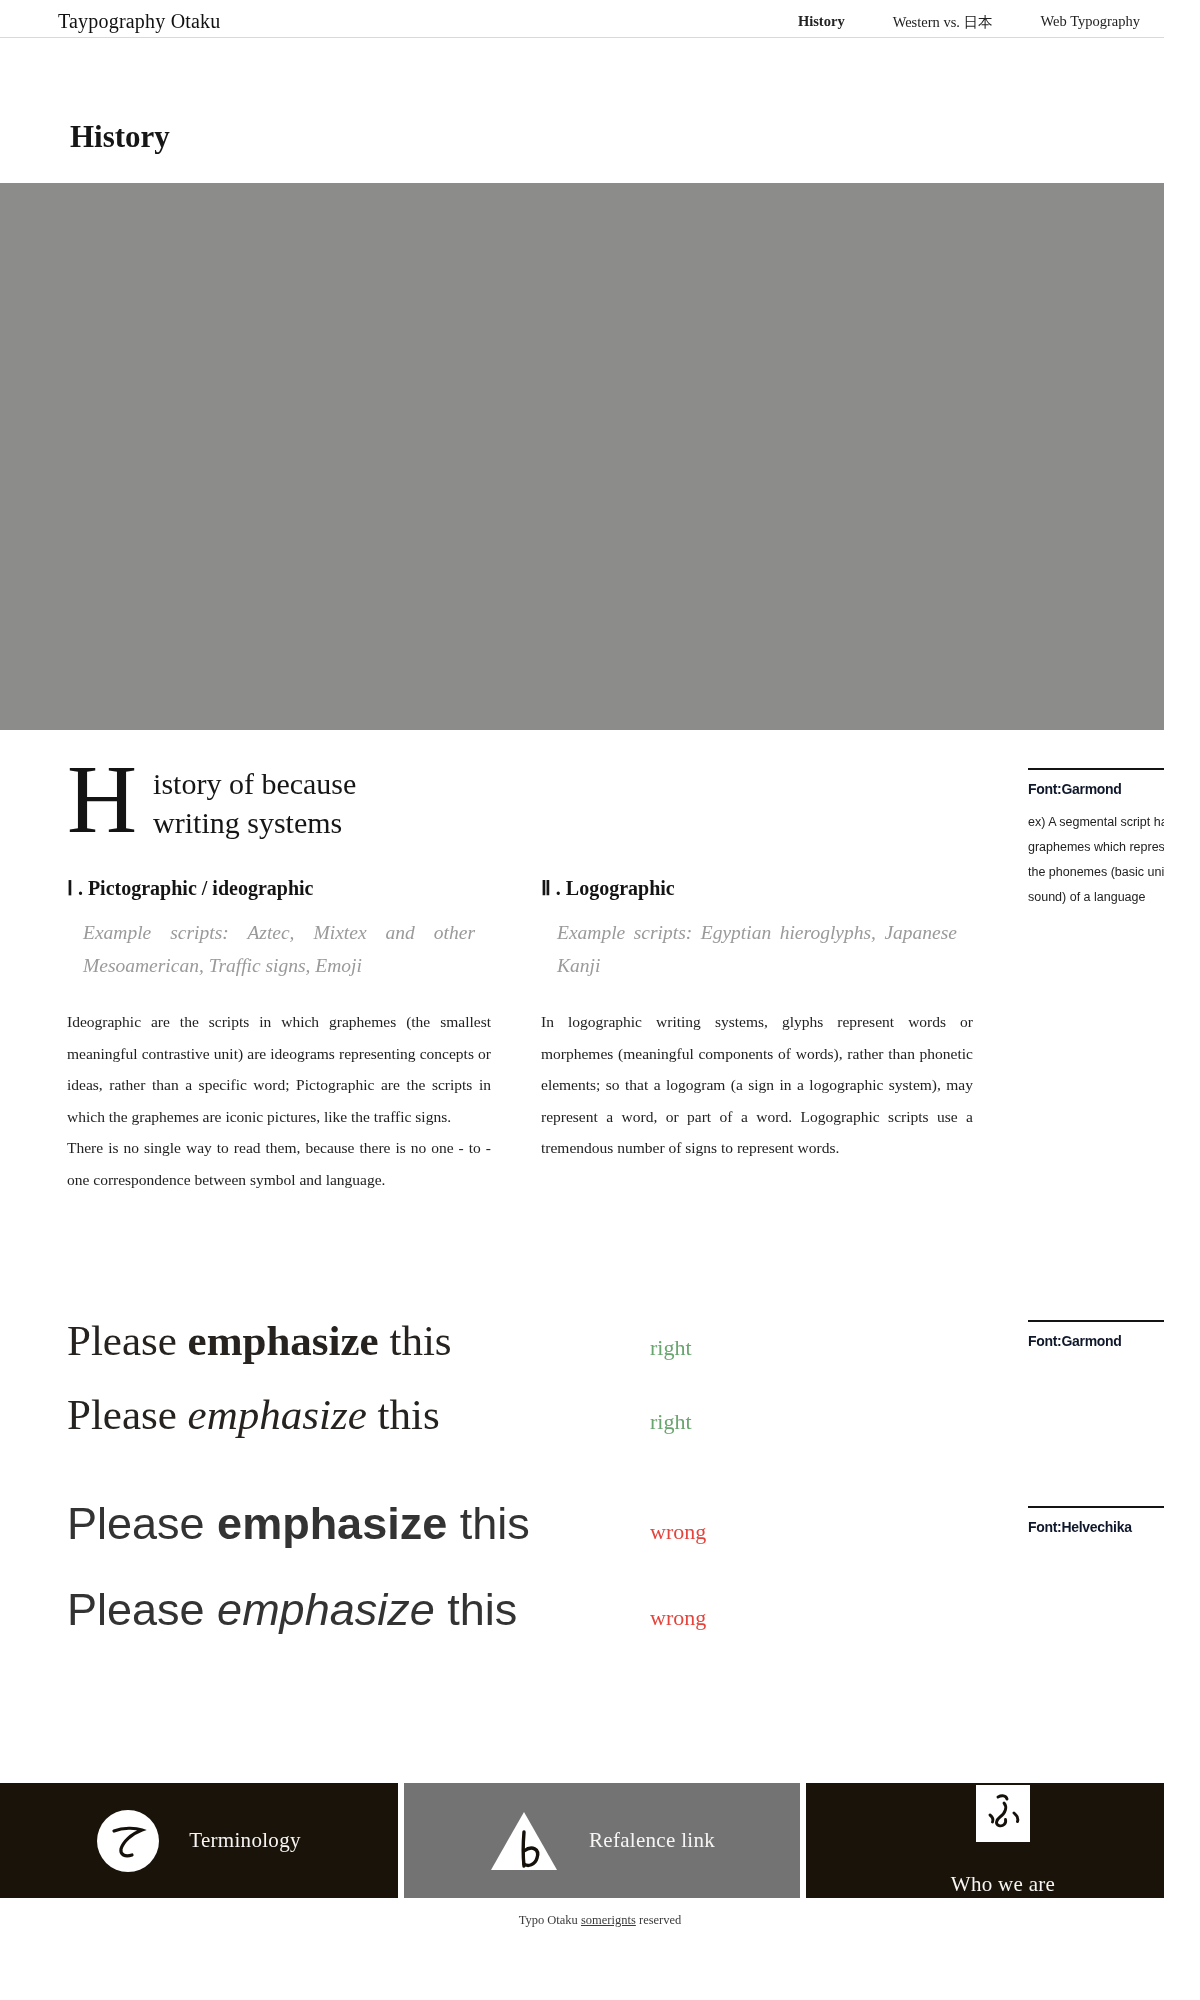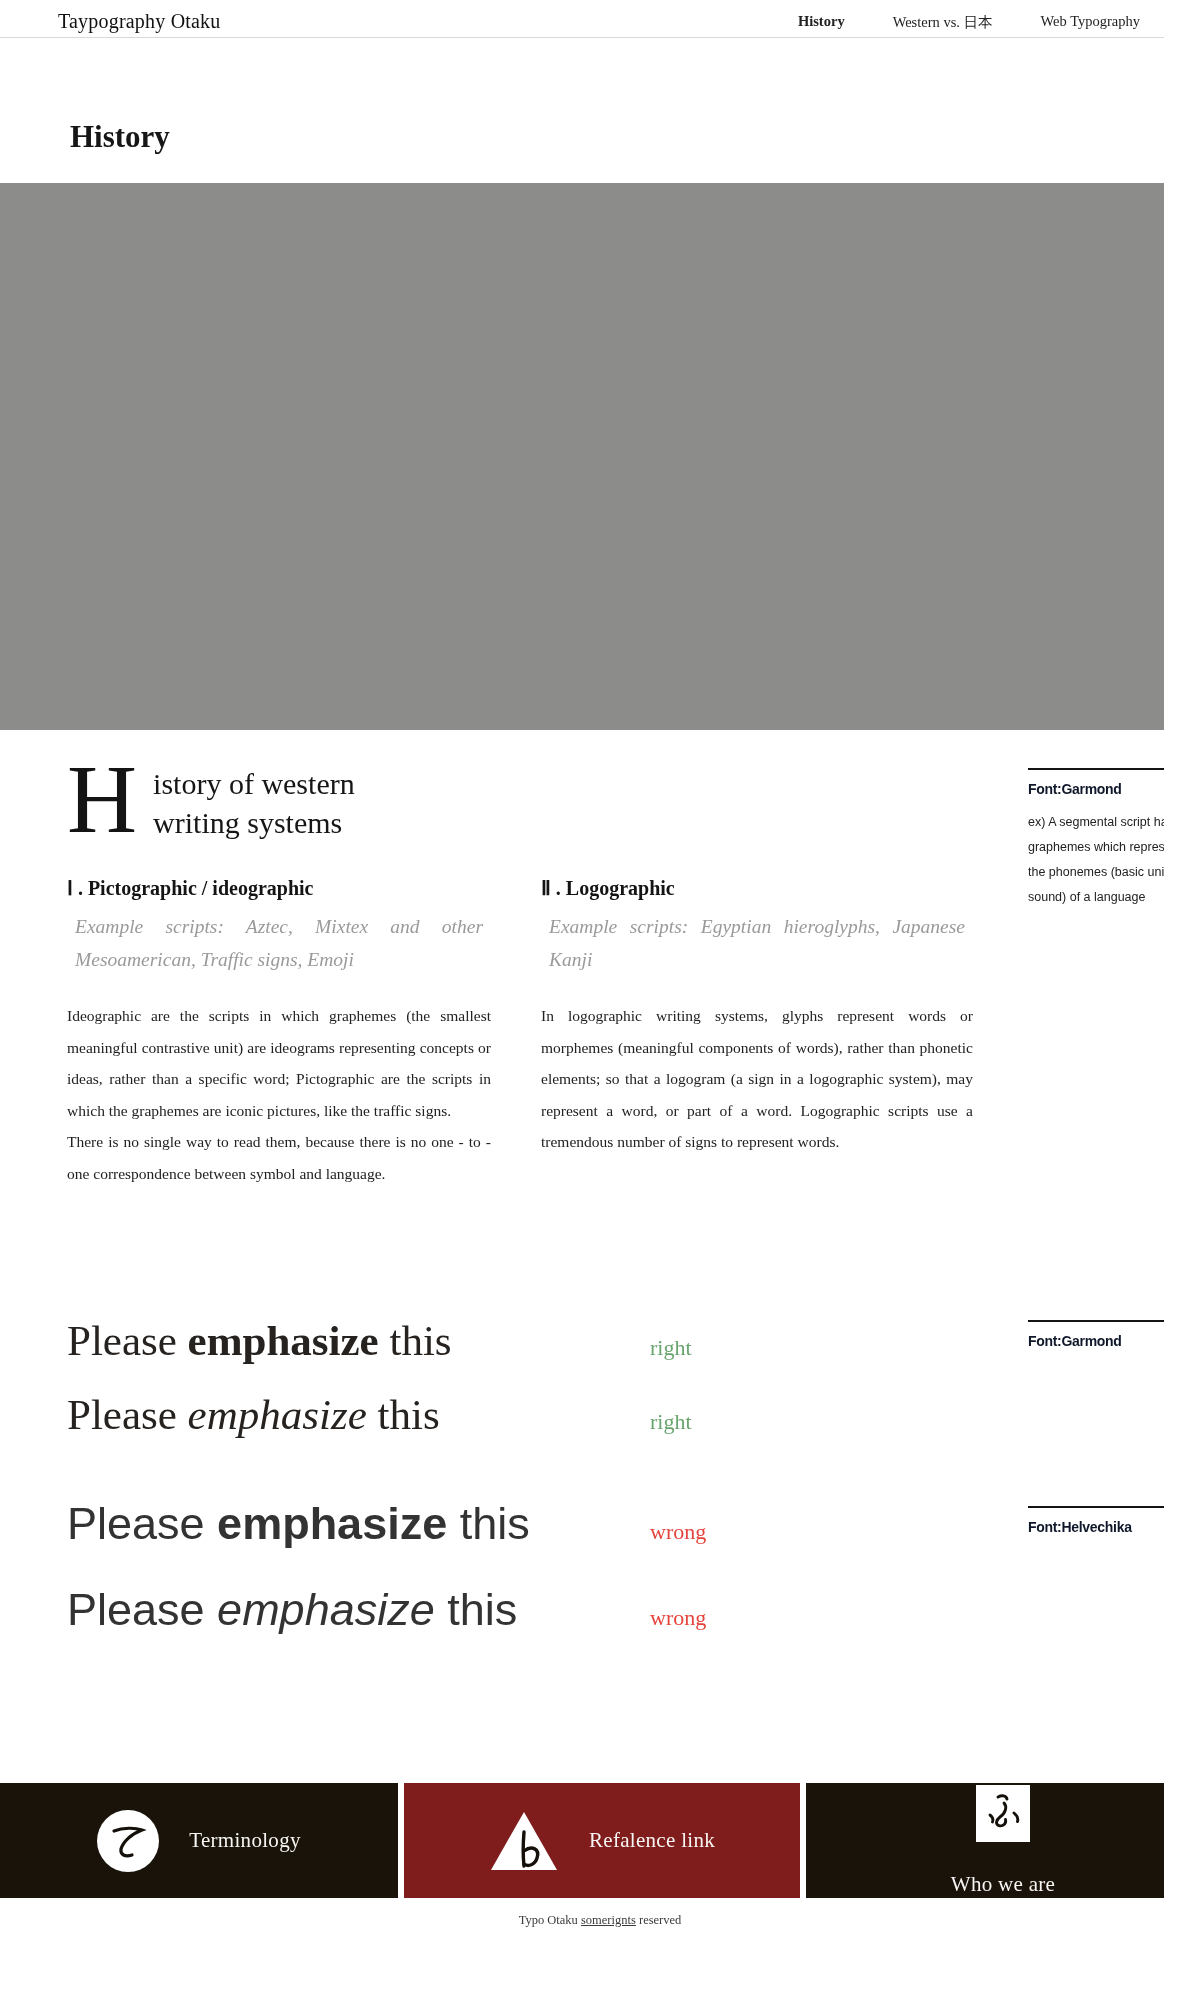--- a/index.html
+++ b/index.html
@@ -24,21 +24,21 @@
   .article-heading{position:absolute;left:67px;top:760px;display:flex;align-items:flex-start;}
   .dropcap{font-size:97px;line-height:80px;color:#141414;}
   .heading-lines{margin-left:16px;margin-top:4px;font-size:30px;line-height:39px;color:#161616;}
 
   
   .col{position:absolute;top:876px;}
   .col-left{left:67px;width:424px;font-family:Liberation Serif, serif;}
   .col-right{left:541px;width:432px;}
   .col-heading{font-size:20px;font-weight:bold;color:#141414;margin:0 0 10px 0;}
   .col-example{font-size:19.5px;line-height:33px;font-style:italic;color:#9a9a9a;
-               text-align:justify;margin:8px;}
+               text-align:justify;margin:16px;}
   .col-body{margin-top:24px;font-size:15.5px;line-height:31.5px;color:#222;text-align:justify;}
   .col-body p{margin:0;}
 
   
   .side-group{position:absolute;left:1028px;width:172px;border-top:2px solid #141414;
               font-family:"Liberation Sans", sans-serif;}
   .side-group .font-label{margin-top:11px;font-size:14px;font-weight:bold;
                           letter-spacing:-.3px;color:#0f172a;}
   .side-note{margin-top:13px;font-size:12.5px;line-height:25px;color:#222;}
   .sg-1{top:768px;} .sg-2{top:1320px;} .sg-3{top:1506px;}
@@ -83,21 +83,21 @@
     </nav>
   </div>
 
   <h1 class="page-title">History</h1>
 
   <div class="hero" style="background: rgb(140, 140, 139);"></div>
 
   <div class="article-heading">
     <span class="dropcap">H</span>
     <span class="heading-lines">
-      <span>istory of western</span><br>
+      <span>istory of because</span><br>
       <span>writing systems</span>
     </span>
   </div>
 
   <section class="col col-left">
     <h2 class="col-heading">Ⅰ . Pictographic / ideographic</h2>
     <p class="col-example">Example scripts: Aztec, Mixtex and other Mesoamerican, Traffic signs, Emoji</p>
     <div class="col-body">
       <p>Ideographic are the scripts in which graphemes (the smallest meaningful contrastive unit) are ideograms representing concepts or ideas, rather than a specific word; Pictographic are the scripts in which the graphemes are iconic pictures, like the  traffic signs.</p>
       <p>There is no single way to read them, because there is no one - to - one correspondence between symbol and language.</p>
@@ -143,21 +143,21 @@
 
   <div class="bottom-nav">
     <div class="bottom-block bb-1" style="background: rgb(26, 19, 9);">
       <span class="icon-circle">
         <svg width="40" height="40" viewBox="0 0 40 40" fill="none" stroke="#15100a" stroke-width="3.2" stroke-linecap="round">
           <path d="M6 10 C15 6.5 27 6.5 34 9 C23 13 15 21 13 28 C12 33.5 17 36.5 24 34"></path>
         </svg>
       </span>
       <span class="bottom-label">Terminology</span>
     </div>
-    <div class="bottom-block bb-2" style="background: #7f1d1d;">
+    <div class="bottom-block bb-2" style="background: #737373;">
       <span class="icon-triangle">
         <svg width="70" height="62" viewBox="0 0 70 62">
           <polygon points="35,2 68,60 2,60" fill="#ffffff"></polygon>
           <g fill="none" stroke="#15100a" stroke-width="3.4" stroke-linecap="round">
             <path d="M35 22 C34 34 34 47 35 56"></path>
             <path d="M35 41 C43 35 51 39 48 48 C46 55 39 57 35 54"></path>
           </g>
         </svg>
       </span>
       <span class="bottom-label">Refalence link</span>

